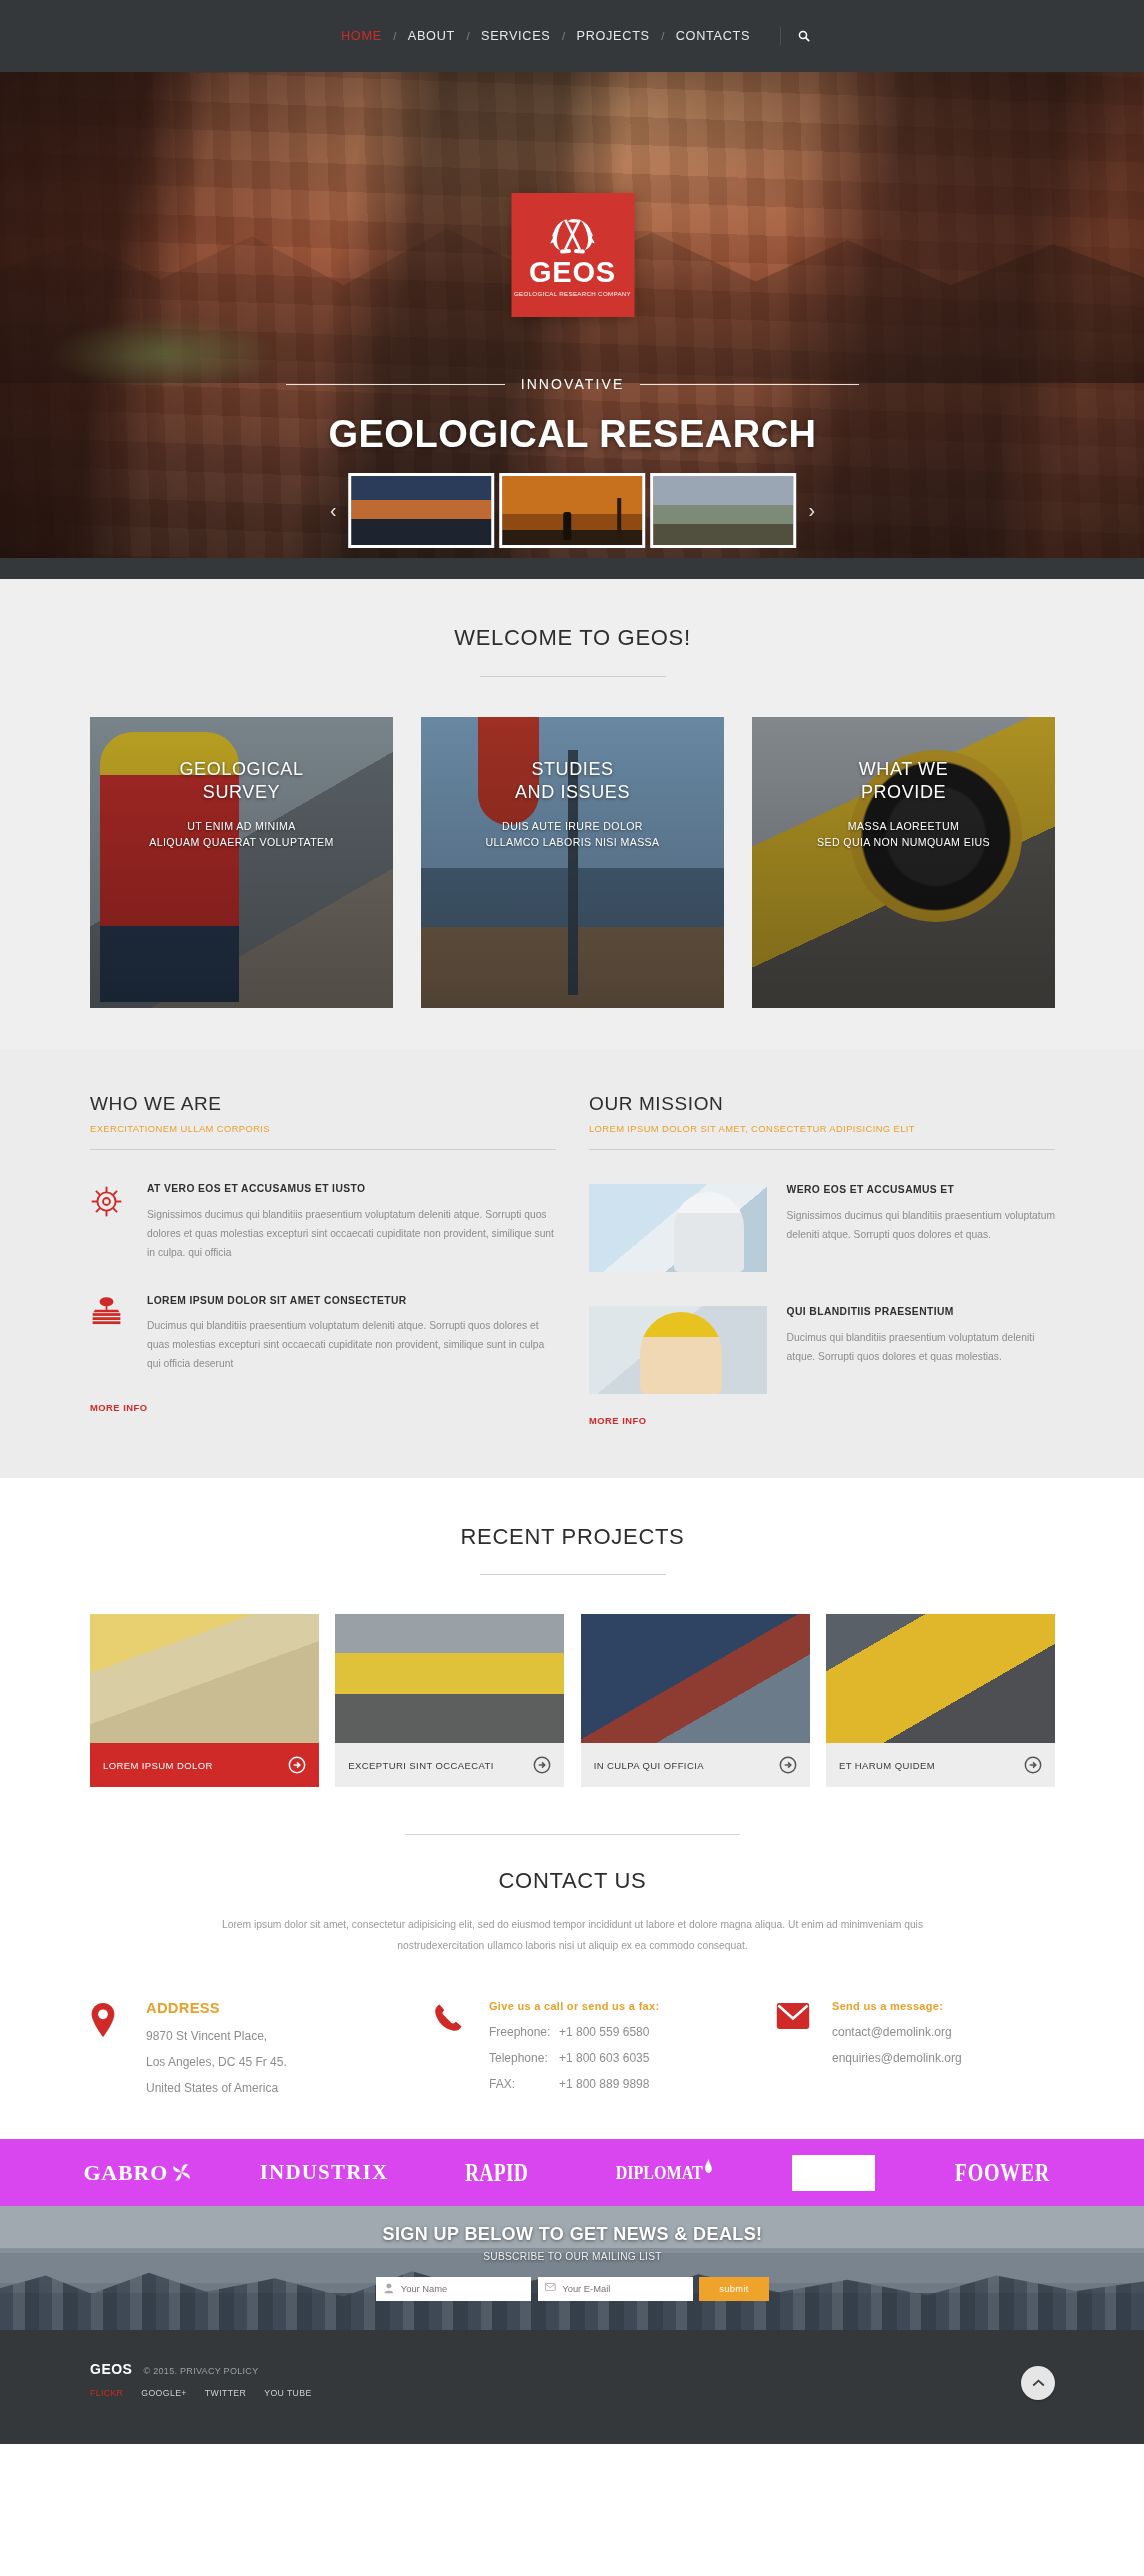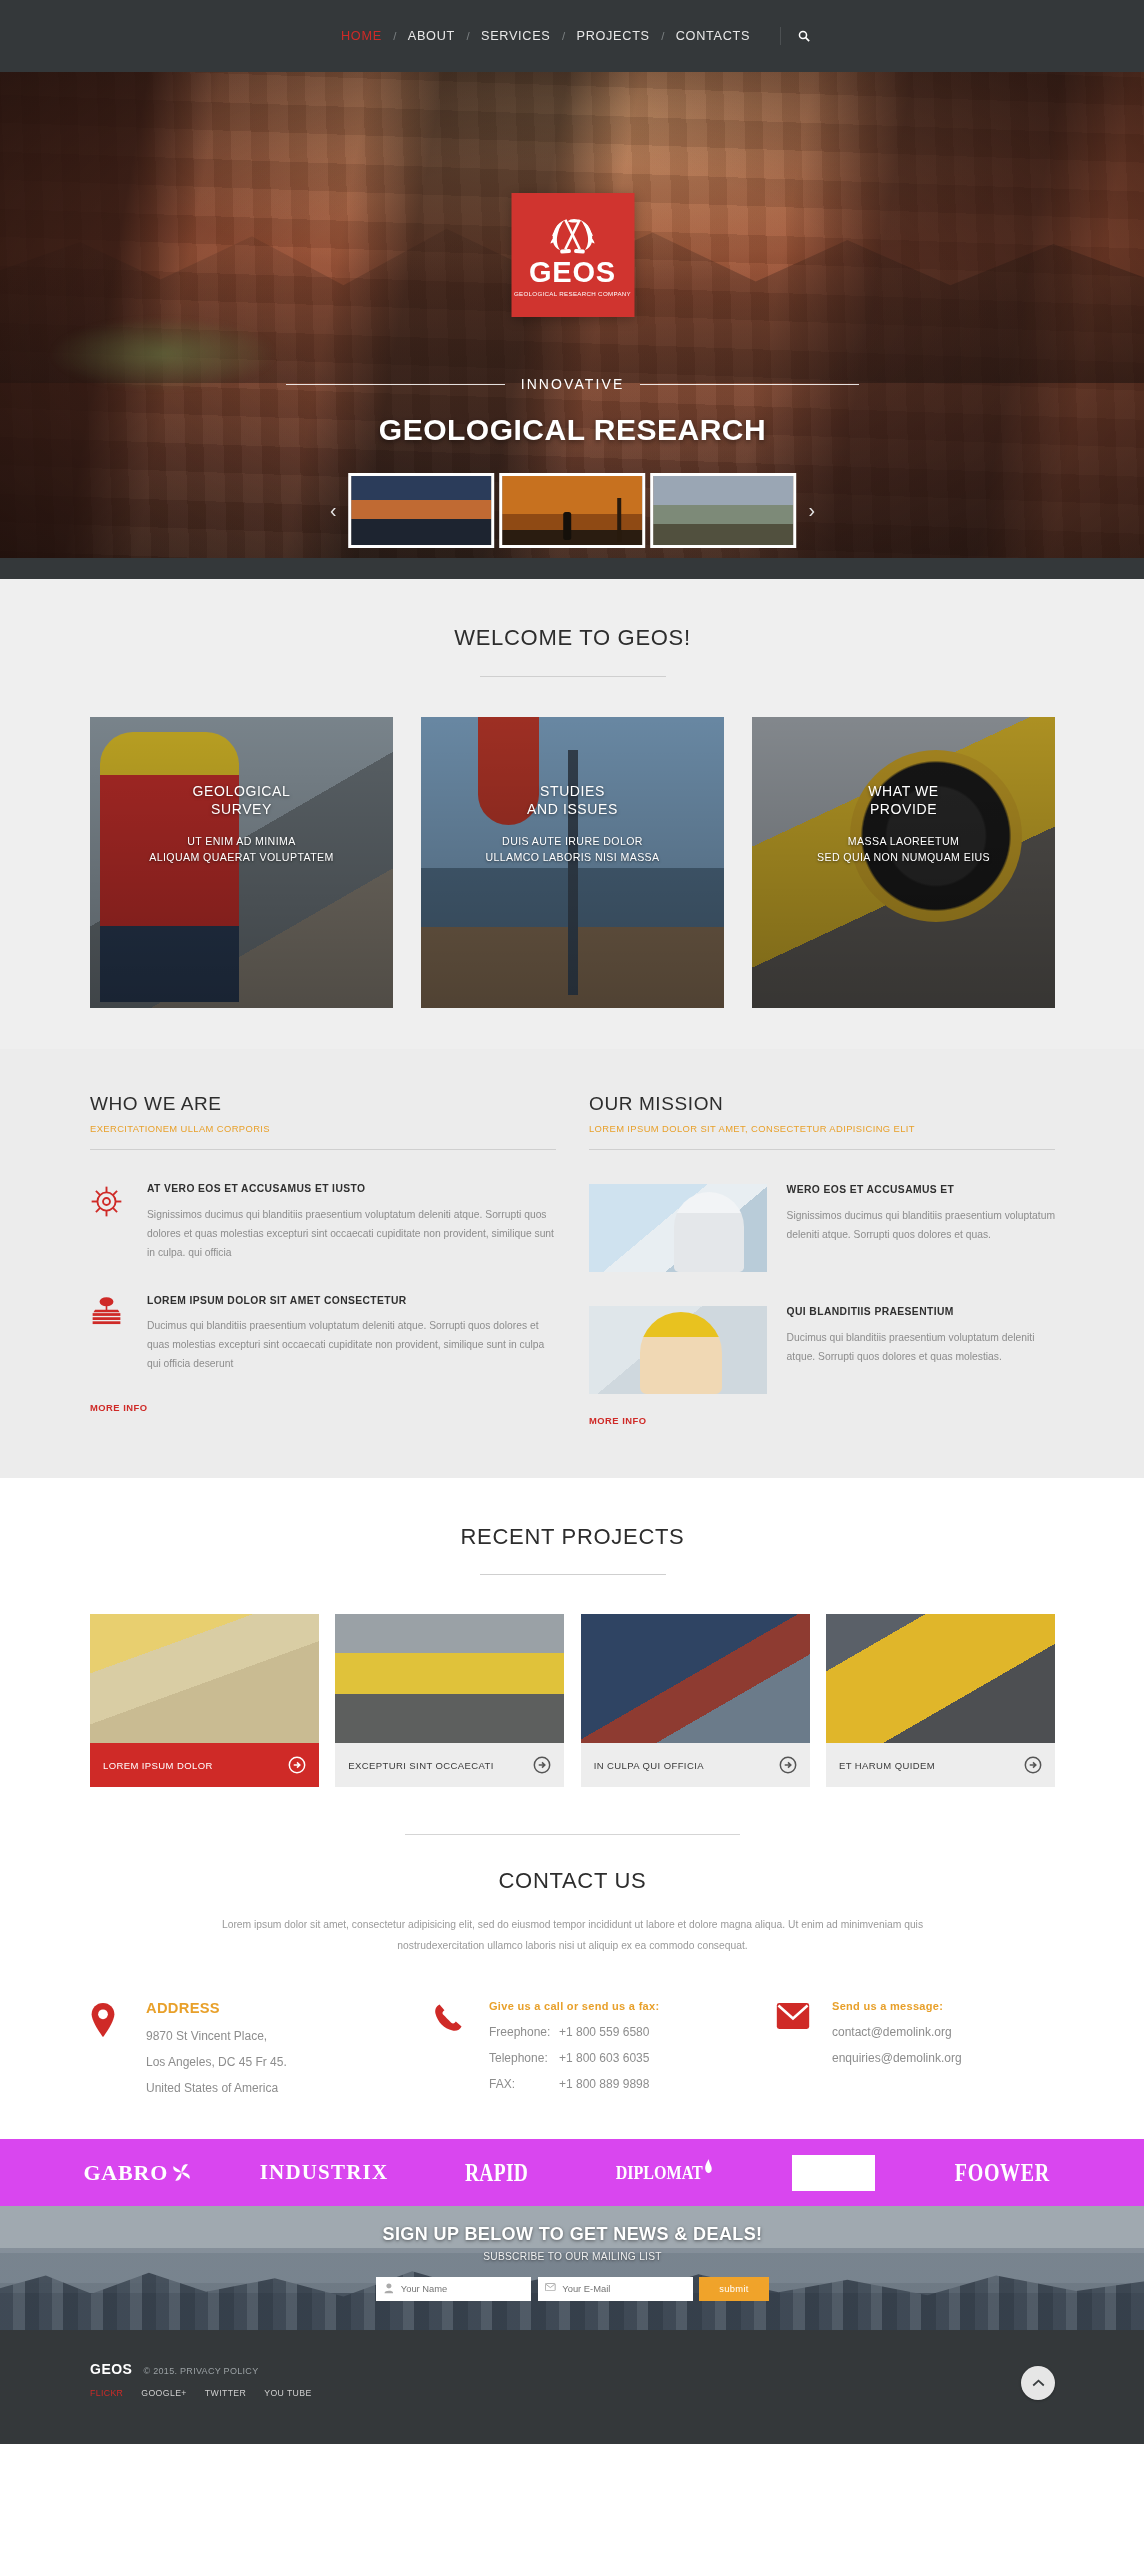--- a/index.html
+++ b/index.html
@@ -72,21 +72,21 @@
     display:inline-block; color:#fff; font-size:14px; letter-spacing:2.1px; font-weight:400;
     padding:0 21px; position:relative;
     font-family:"Liberation Sans Narrow","Liberation Sans",sans-serif;
   }
   .hero-kicker:before, .hero-kicker:after {
     content:""; position:absolute; top:50%; width:219px; height:0.8px; background:rgba(255,255,255,.85);
   }
   .hero-kicker:before { right:100%; margin-right:-4.9px; }
   .hero-kicker:after { left:100%; margin-left:-4.9px; }
   .hero-title {
-    color:#fff; font-size:30px; font-weight:700; letter-spacing:0.5px; margin-top:21px;
+    color:#fff; font-size:38px; font-weight:700; letter-spacing:0.5px; margin-top:21px;
     text-shadow:0 1.6px 4.9px rgba(0,0,0,.45);
     font-family:"Liberation Sans Narrow","Liberation Sans",sans-serif;
   }
 
   .slider-thumbs {
     position:absolute; left:50%; transform:translateX(-50%); bottom:31px;
     display:flex; align-items:center; gap:4.9px; z-index:8;
   }
   .thumb { width:146px; height:75px; border:3.3px solid #fff; position:relative; overflow:hidden; cursor:pointer; }
   .thumb.t1 { background:linear-gradient(#2b3c5a 0 35%, #c06a33 35% 62%, #1d2430 62% 100%); }
@@ -119,24 +119,23 @@
     background:linear-gradient(#e2c32a 0 16%, #c9302c 16% 72%, #2b3d57 72% 100%); border-radius:33px 33px 0 0; }
   .card2 .ph { background:linear-gradient(#7fa5c6 0 52%, #55748f 52% 72%, #8a7258 72% 100%); }
   .card2 .ph:after { content:""; position:absolute; left:57px; top:-6.5px; width:61px; height:114px; background:#c0392b; border-radius:0 0 33px 33px; }
   .card2 .ph:before { content:""; position:absolute; left:147px; top:33px; width:9.8px; height:245px; background:#3d4c5c; }
   .card3 .ph { background:linear-gradient(155deg,#9fa5ab 0 30%, #d2b02a 30% 58%, #5f5c58 58% 100%); }
   .card3 .ph:after { content:""; position:absolute; right:33px; top:33px; width:172px; height:172px; border-radius:50%;
     background:radial-gradient(circle,#2b2b2b 40%, #1a1a1a 42% 60%, #c9a227 62% 100%); }
   .card .shade { position:absolute; inset:0; background:linear-gradient(rgba(0,0,0,.18), rgba(0,0,0,.42)); }
   .card .txt { position:absolute; left:0; right:0; top:41px; text-align:center; color:#fff; }
   .card .t {
-    font-size:14px; font-weight:400; letter-spacing:0.6px; line-height:1.28;
+    font-size:18px; font-weight:400; letter-spacing:0.6px; line-height:1.28;
     text-shadow:0 0.8px 3.3px rgba(0,0,0,.5);
     font-family:"Liberation Sans Narrow","Liberation Sans",sans-serif;
-    margin-top:25px;
   }
   .card .d {
     font-size:10.6px; margin-top:14.7px; letter-spacing:0.4px; line-height:1.5;
     text-shadow:0 0.8px 2.5px rgba(0,0,0,.55);
     font-family:"Liberation Sans Narrow","Liberation Sans",sans-serif;
   }
 
   
   .about { background:#ececec; padding:44px 0 51px; }
   .about-wrap { width:965px; margin:0 auto; display:flex; gap:33px; }

